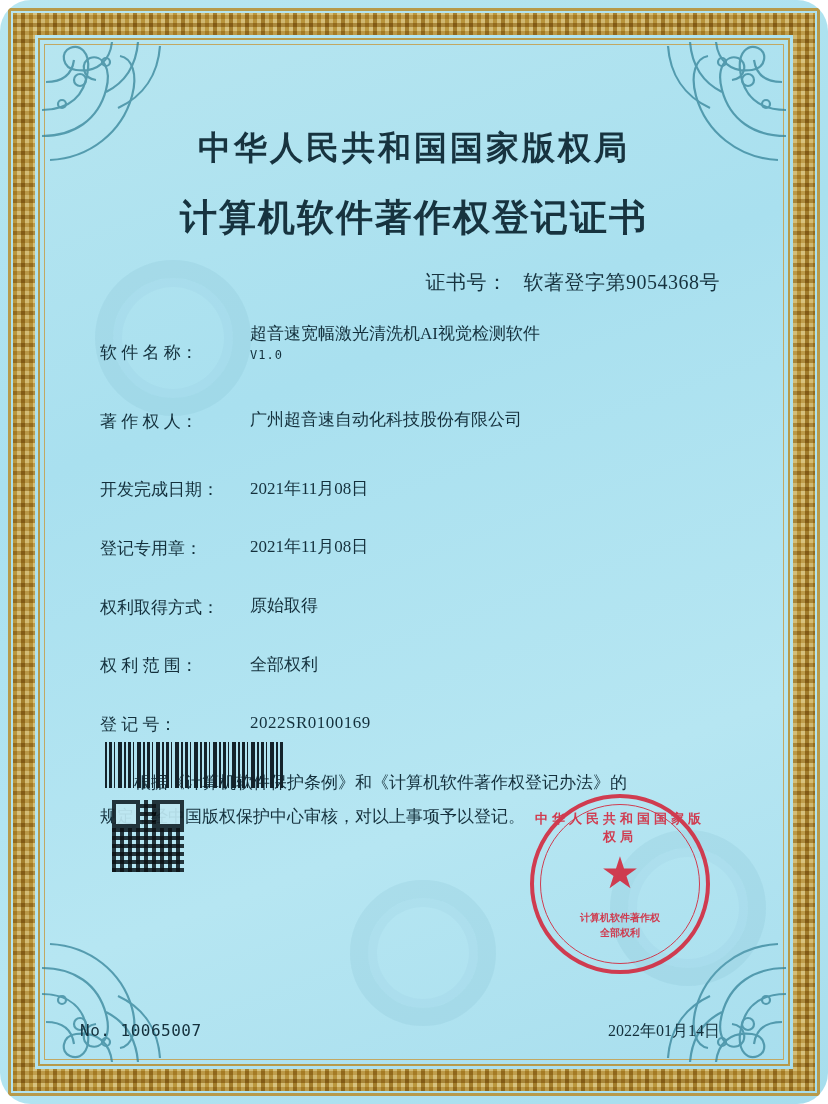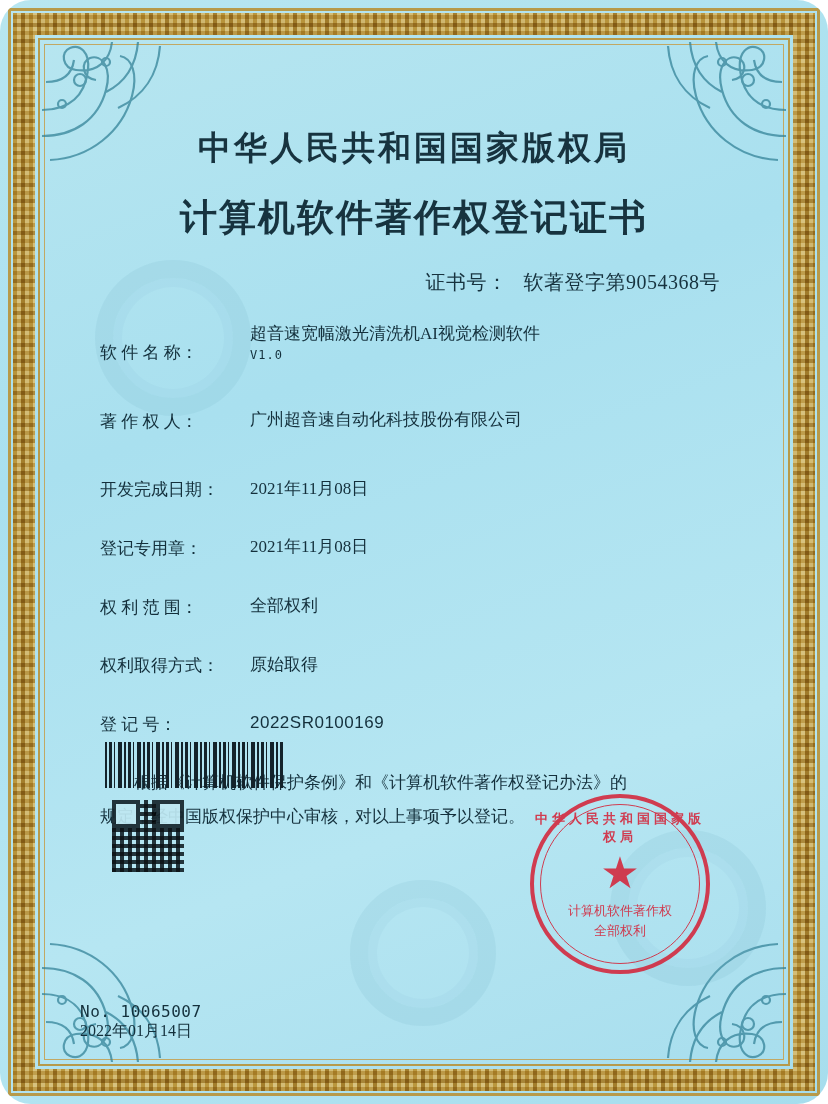--- a/index.html
+++ b/index.html
@@ -150,21 +150,21 @@
     flex: 1;
     font-size: 17px;
     line-height: 1.45;
   }
   .field-value .second-line {
     display: block;
     font-family: "DejaVu Sans Mono", monospace;
     font-size: 12px;
     letter-spacing: 1px;
   }
-  .mono { font-family: Liberation Sans, sans-serif; letter-spacing: .5px; }
+  .mono { font-family: Liberation Serif, serif; letter-spacing: .5px; }
 
   .gap-lg { margin-bottom: 44px; }
   .gap-md { margin-bottom: 34px; }
 
   .para {
     margin-top: 30px;
     padding-left: 40px;
     padding-right: 38px;
     font-size: 17px;
     line-height: 2.0;
@@ -244,35 +244,34 @@
     text-align: center;
     font-size: 13px;
     letter-spacing: 4px;
     font-weight: bold;
   }
   .seal .seal-bottom {
     position: absolute;
     left: 0; bottom: 30px;
     width: 100%;
     text-align: center;
-    font-size: 13px;
+    font-size: 10px;
     line-height: 1.5;
-    font-weight: normal;
+    font-weight: bold;
   }
 
   .footer {
     position: absolute;
     left: 80px;
     right: 60px;
     bottom: 62px;
     display: flex;
     justify-content: space-between;
     font-size: 16px;
     color: #14303c;
-    flex-direction: column;
   }
   .footer .no { font-family: "DejaVu Sans Mono", monospace; letter-spacing: .5px; }
   .footer .date { padding-right: 48px; }
 </style>
 </head>
 <body>
 
 <div class="certificate">
 
   <div class="frame-outer"></div>
@@ -374,27 +373,27 @@
         <div class="field-label">开发完成日期：</div>
         <div class="field-value">2021年11月08日</div>
       </div>
 
       <div class="field-row gap-md">
         <div class="field-label">登记专用章：</div>
         <div class="field-value">2021年11月08日</div>
       </div>
 
       <div class="field-row gap-md">
+        <div class="field-label">权利取得方式：</div>
+        <div class="field-value">原始取得</div>
+      </div>
+
+      <div class="field-row gap-md">
         <div class="field-label">权 利 范 围：</div>
         <div class="field-value">全部权利</div>
-      </div>
-
-      <div class="field-row gap-md">
-        <div class="field-label">权利取得方式：</div>
-        <div class="field-value">原始取得</div>
       </div>
 
       <div class="field-row">
         <div class="field-label">登  记  号：</div>
         <div class="field-value mono">2022SR0100169</div>
       </div>
 
     </div>
 
     <div class="para">

